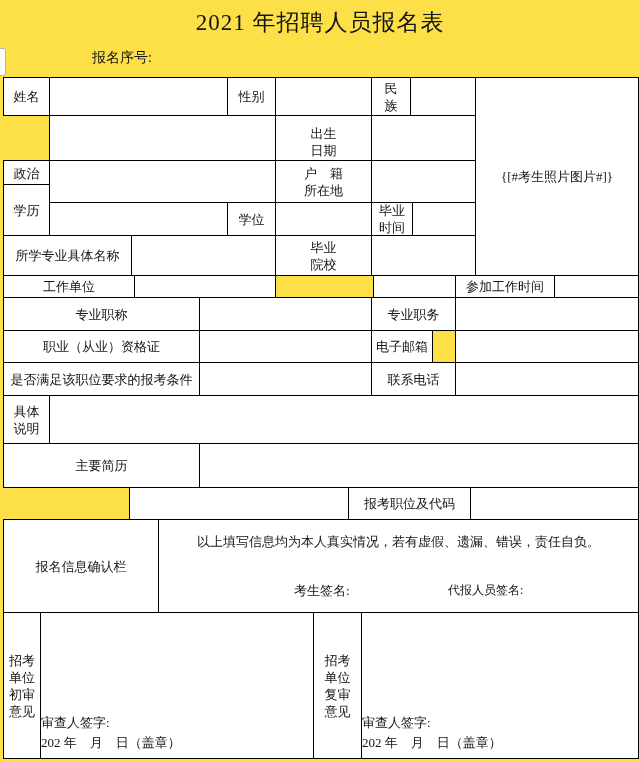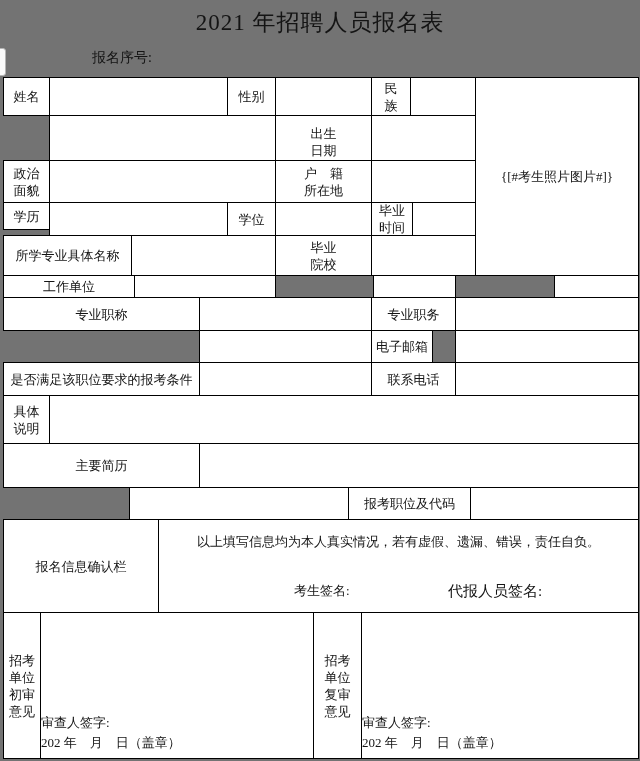--- a/index.html
+++ b/index.html
@@ -1,32 +1,32 @@
 <!DOCTYPE html>
 <html><head>
 <meta charset="utf-8">
 <style>
   html,body{margin:0;padding:0;background:#fff;}
   body{width:640px;height:761px;position:relative;overflow:hidden;
        font-family:"Liberation Serif","DejaVu Serif",serif;color:#111;}
-  .page{position:absolute;inset:0;background:#737373;padding-left:40px;}
+  .page{position:absolute;inset:0;background:#fde047;padding-left:40px;}
   .title{position:absolute;left:0;top:7px;width:640px;text-align:center;
          font-size:23px;letter-spacing:1px;color:#141414;}
   .serial{position:absolute;left:92px;top:49px;font-size:14px;color:#141414;}
   .artifact{position:absolute;left:-4px;top:48px;width:8px;height:26px;
             border:1px solid #b5b5b5;border-radius:3px;background:#fbfbfb;}
   .c{position:absolute;box-sizing:border-box;border:1px solid #000;background:#fff;}
   .lbl{display:flex;align-items:center;justify-content:center;text-align:center;
        font-size:13px;line-height:17px;white-space:pre-line;color:#141414;}
   .inp{cursor:text;}
   .photo{display:flex;align-items:center;justify-content:center;font-size:13px;color:#141414;}
   .confirm-content .stmt{position:absolute;left:0;top:13px;width:100%;text-align:center;
        font-size:13px;color:#141414;}
   .confirm-content .sig1{position:absolute;left:135px;top:62px;font-size:13px;color:#141414;}
-  .confirm-content .sig2{position:absolute;left:289px;top:62px;font-size:15px;color:#141414;}
+  .confirm-content .sig2{position:absolute;left:289px;top:62px;font-size:12px;color:#141414;}
   .rev .block{position:absolute;left:0;top:100px;width:100%;text-align:left;
        font-size:13px;line-height:20px;color:#141414;}
   .rev .block span{display:block;}
 </style>
 </head>
 <body>
 
 <div class="page">
   <div class="title">2021 年招聘人员报名表</div>
   <div class="serial">报名序号:</div>
@@ -46,44 +46,46 @@
 日期</div>
   <div class="c inp" style="left:371px;top:115px;width:105px;height:46px"></div>
 
   <div class="c lbl" style="left:3px;top:160px;width:47px;height:43px">政治
 面貌</div>
   <div class="c inp" style="left:49px;top:160px;width:227px;height:43px"></div>
   <div class="c lbl" style="left:275px;top:160px;width:97px;height:43px">户　籍
 所在地</div>
   <div class="c inp" style="left:371px;top:160px;width:105px;height:43px"></div>
 
-  <div class="c lbl" style="left:3px;top:202px;width:47px;height:28px">学历</div>
+  <div class="c lbl" style="left:3px;top:184px;width:47px;height:52px">学历</div>
   <div class="c inp" style="left:49px;top:202px;width:179px;height:34px"></div>
   <div class="c lbl" style="left:227px;top:202px;width:49px;height:34px">学位</div>
   <div class="c inp" style="left:275px;top:202px;width:97px;height:34px"></div>
   <div class="c lbl" style="left:371px;top:202px;width:42px;height:34px">毕业
 时间</div>
   <div class="c inp" style="left:412px;top:202px;width:64px;height:34px"></div>
 
   <div class="c lbl" style="left:3px;top:235px;width:129px;height:41px">所学专业具体名称</div>
   <div class="c inp" style="left:131px;top:235px;width:145px;height:41px"></div>
   <div class="c lbl" style="left:275px;top:235px;width:97px;height:41px">毕业
 院校</div>
   <div class="c inp" style="left:371px;top:235px;width:105px;height:41px"></div>
 
   <div class="c lbl" style="left:3px;top:275px;width:132px;height:23px">工作单位</div>
   <div class="c inp" style="left:134px;top:275px;width:142px;height:23px"></div>
   <div class="c inp" style="left:373px;top:275px;width:83px;height:23px"></div>
+  <div class="c lbl" style="left:455px;top:275px;width:100px;height:23px">参加工作时间</div>
   <div class="c inp" style="left:554px;top:275px;width:85px;height:23px"></div>
 
   <div class="c lbl" style="left:3px;top:297px;width:197px;height:34px">专业职称</div>
   <div class="c inp" style="left:199px;top:297px;width:173px;height:34px"></div>
   <div class="c lbl" style="left:371px;top:297px;width:85px;height:34px">专业职务</div>
   <div class="c inp" style="left:455px;top:297px;width:184px;height:34px"></div>
 
+  <div class="c lbl" style="left:3px;top:330px;width:197px;height:33px">职业（从业）资格证</div>
   <div class="c inp" style="left:199px;top:330px;width:173px;height:33px"></div>
   <div class="c lbl" style="left:371px;top:330px;width:62px;height:33px">电子邮箱</div>
   <div class="c inp" style="left:455px;top:330px;width:184px;height:33px"></div>
 
   <div class="c lbl" style="left:3px;top:362px;width:197px;height:34px">是否满足该职位要求的报考条件</div>
   <div class="c inp" style="left:199px;top:362px;width:173px;height:34px"></div>
   <div class="c lbl" style="left:371px;top:362px;width:85px;height:34px">联系电话</div>
   <div class="c inp" style="left:455px;top:362px;width:184px;height:34px"></div>
 
   <div class="c lbl" style="left:3px;top:395px;width:47px;height:49px">具体

